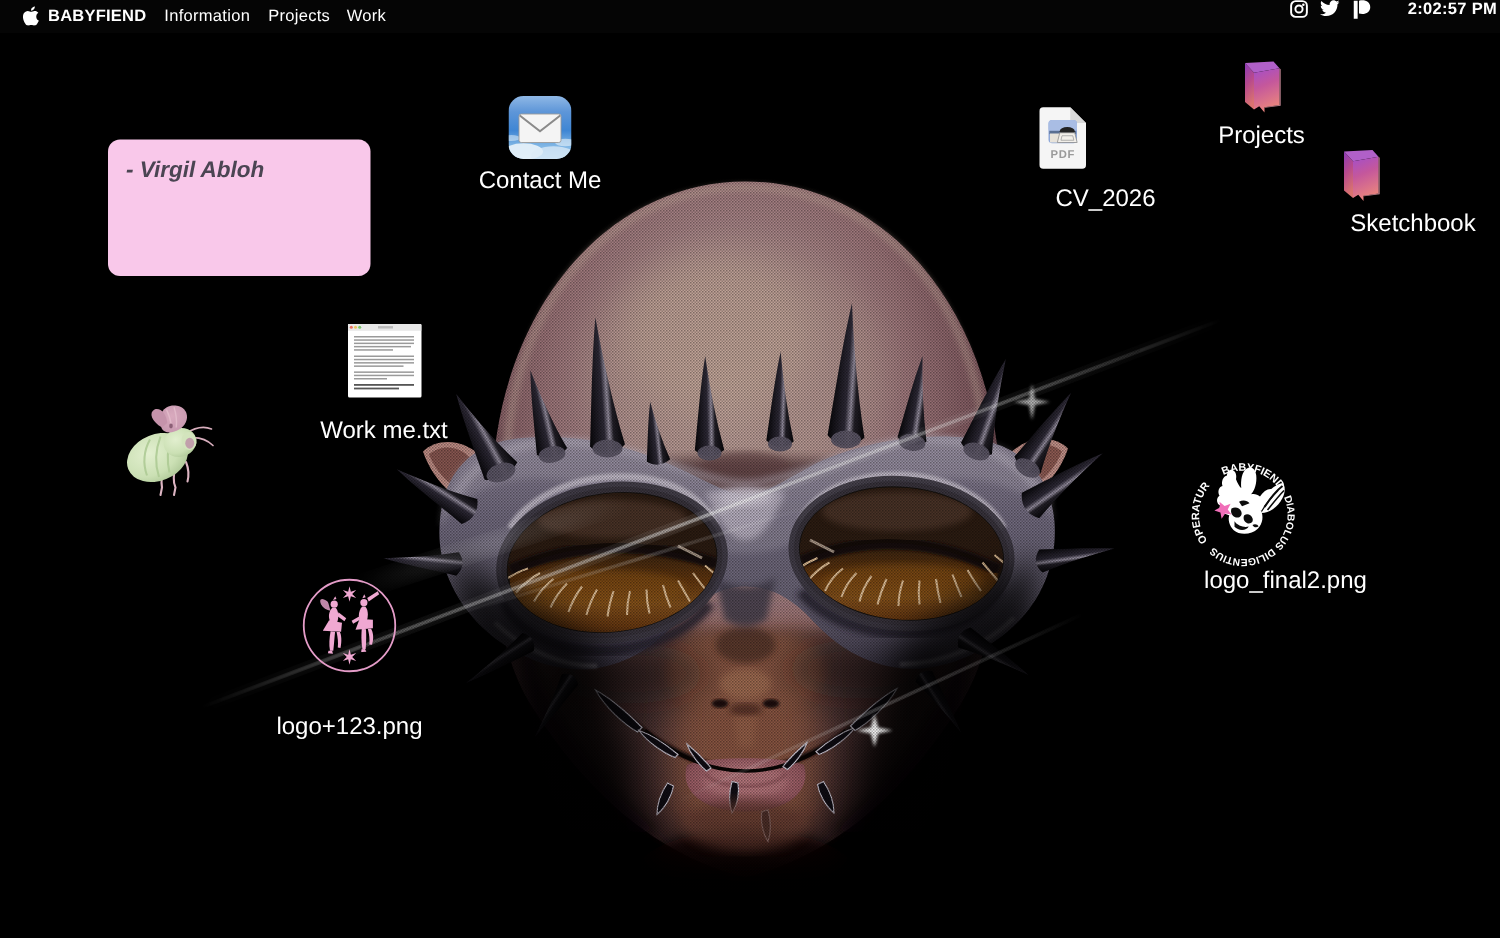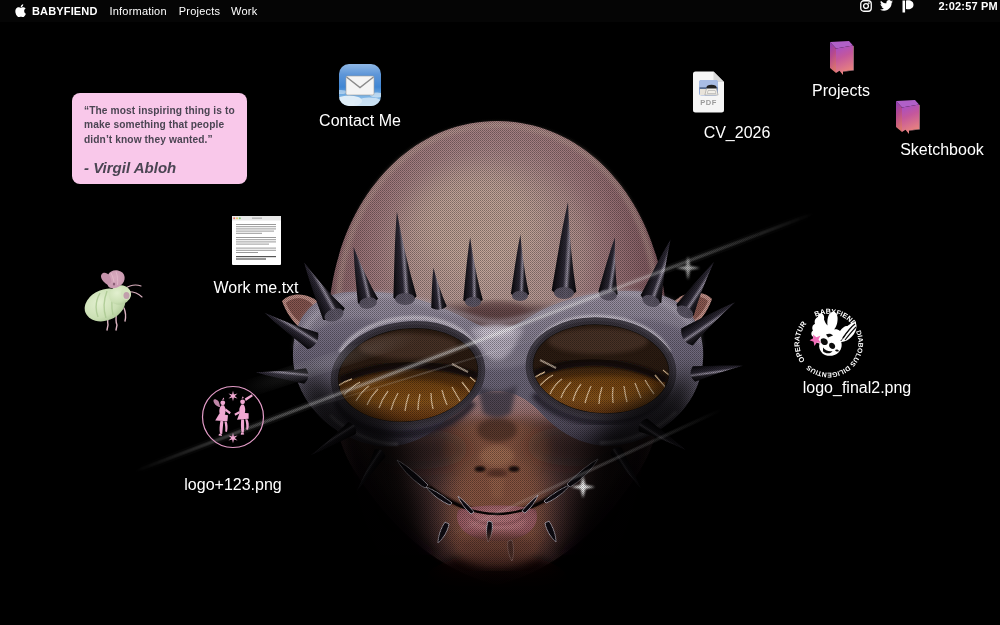--- a/index.html
+++ b/index.html
@@ -357,21 +357,20 @@
     </svg>
 
     <svg width="12" height="13" viewBox="0 0 24 26" style="margin-left:9px;">
       <path fill="#fff" d="M1 1 h5.2 v24 H1 Z M8 1 c8-2 15 1.5 15 8.5 c0 7-7 10.5-15 8.5 Z"></path>
     </svg>
     <span class="clock">2:02:57 PM</span>
   </div>
 </div>
 
 <div class="sticky">
-  <div class="txt">“The most inspiring thing is to make something that people didn’t know they wanted.”</div>
   <div class="sig">- Virgil Abloh</div>
 </div>
 
 <div style="position:absolute;left:339px;top:64px;">
   <svg width="42" height="42" viewBox="0 0 42 42">
     <defs>
       <linearGradient id="mailbg" x1="0" y1="0" x2="0" y2="1">
         <stop offset="0" stop-color="#8fb8e6"></stop>
         <stop offset="0.25" stop-color="#5e96d8"></stop>
         <stop offset="0.55" stop-color="#3f86d4"></stop>

